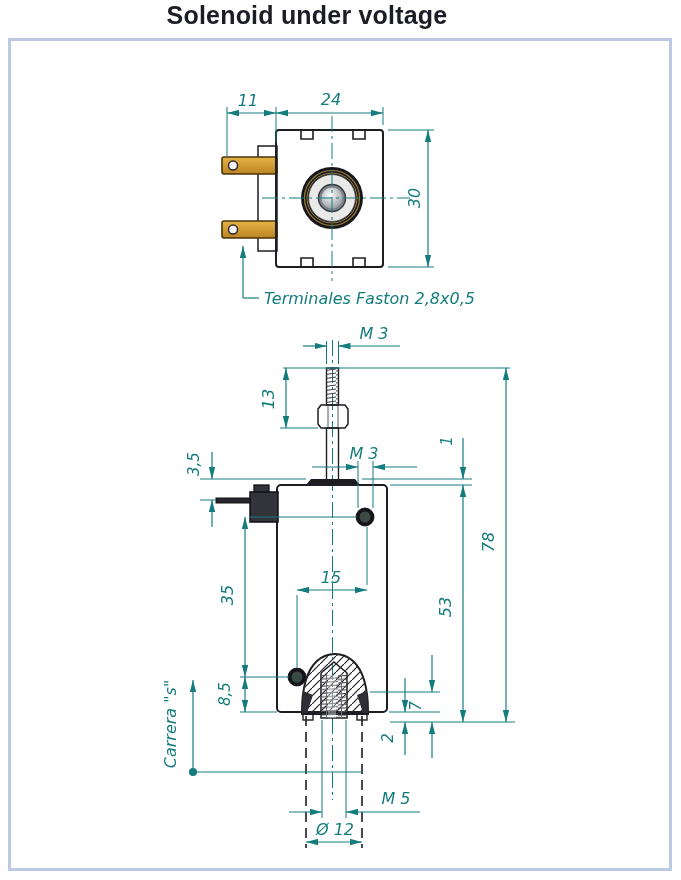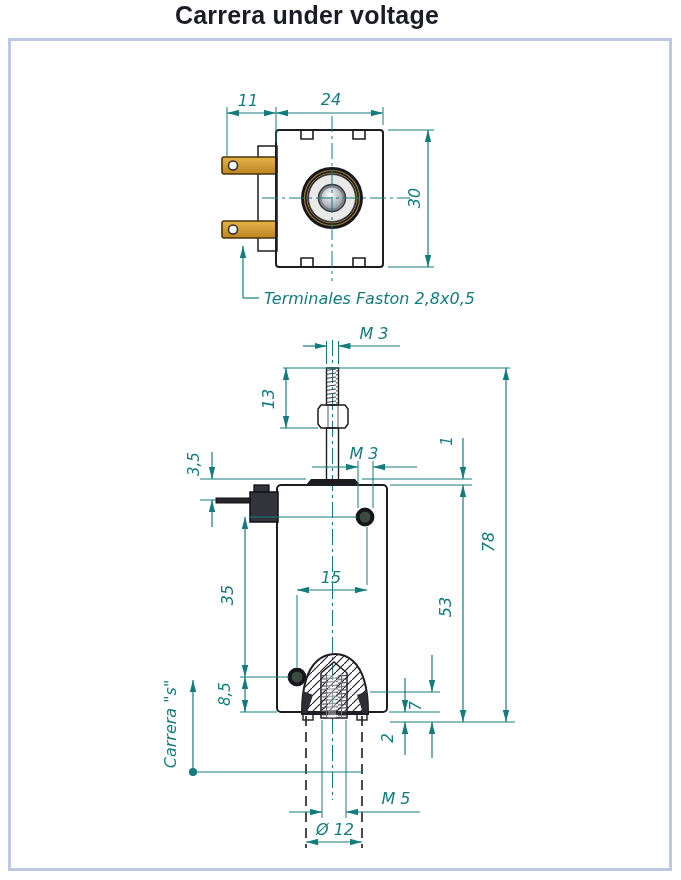--- a/index.html
+++ b/index.html
@@ -14,21 +14,21 @@
   .dimtxt-sm{fill:#157c7e;font-family:"DejaVu Sans", sans-serif;font-style:italic;font-size:15px;}
   .dimline{stroke:#157c7e;stroke-width:1.2;fill:none;}
   .extline{stroke:#157c7e;stroke-width:1;fill:none;}
   .cline{stroke:#157c7e;stroke-width:1;fill:none;stroke-dasharray:16 4 3 4;}
   .outline{stroke:#1d1d24;fill:none;}
 </style>
 </head>
 <body>
 
 <div class="stage">
-  <div class="title">Carrera under voltage</div>
+  <div class="title">Solenoid under voltage</div>
   <div class="frame"></div>
 
   <svg width="681" height="880" viewBox="0 0 681 880">
     <defs>
       <marker id="aE" viewBox="0 0 12 7" refX="12" refY="3.5" markerWidth="12" markerHeight="7" markerUnits="userSpaceOnUse" orient="auto">
         <path d="M12,3.5 L0,0.3 L0,6.7 Z" fill="#157c7e"></path>
       </marker>
       <marker id="aS" viewBox="0 0 12 7" refX="0" refY="3.5" markerWidth="12" markerHeight="7" markerUnits="userSpaceOnUse" orient="auto">
         <path d="M0,3.5 L12,0.3 L12,6.7 Z" fill="#157c7e"></path>
       </marker>

